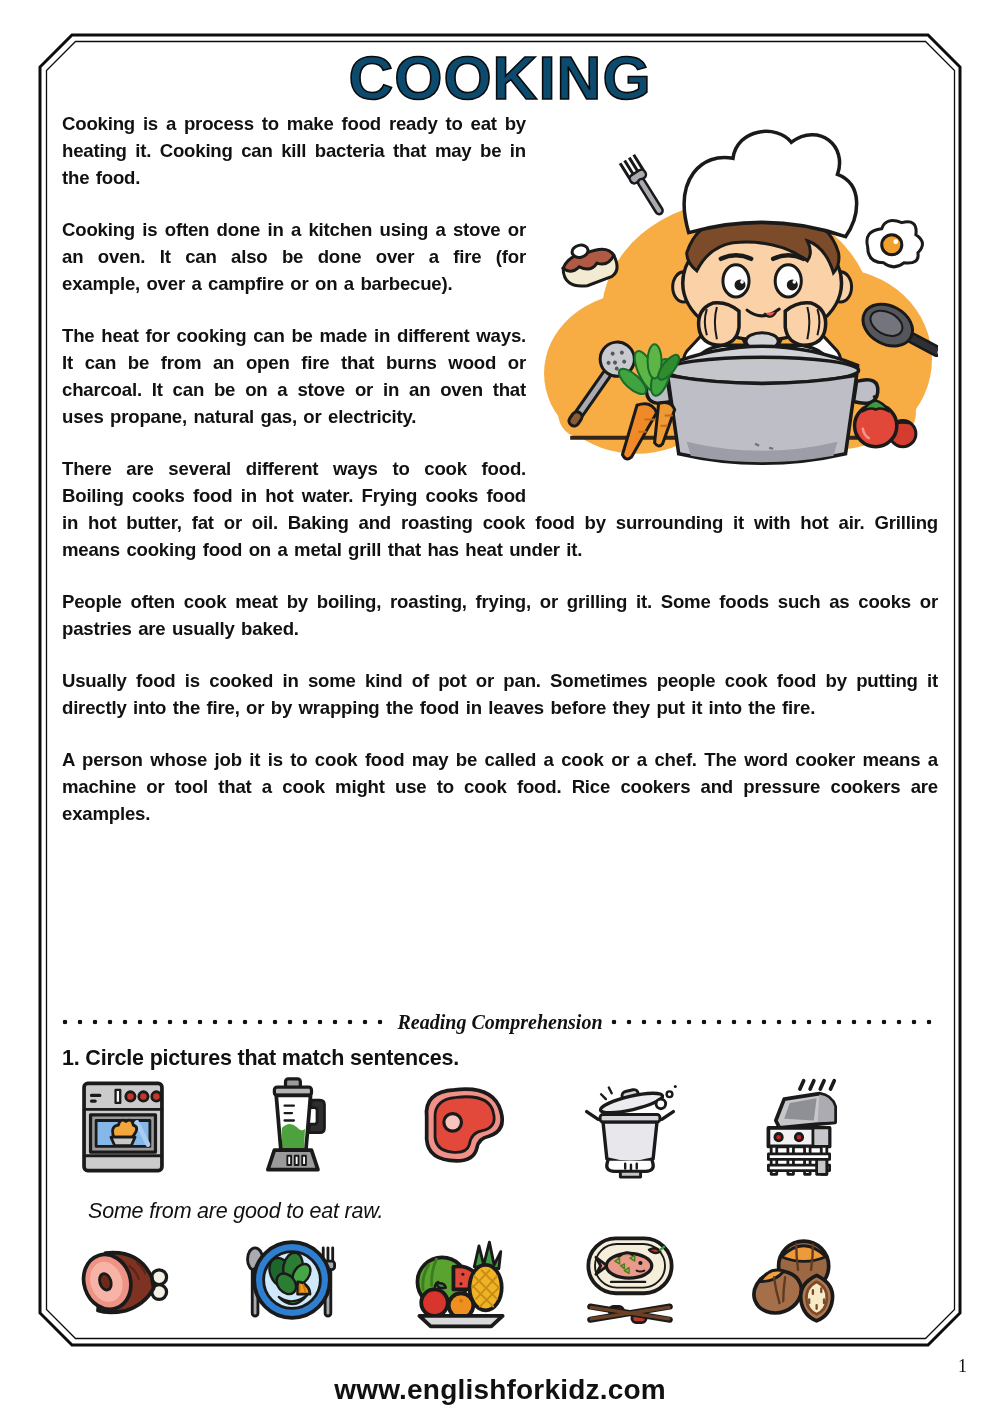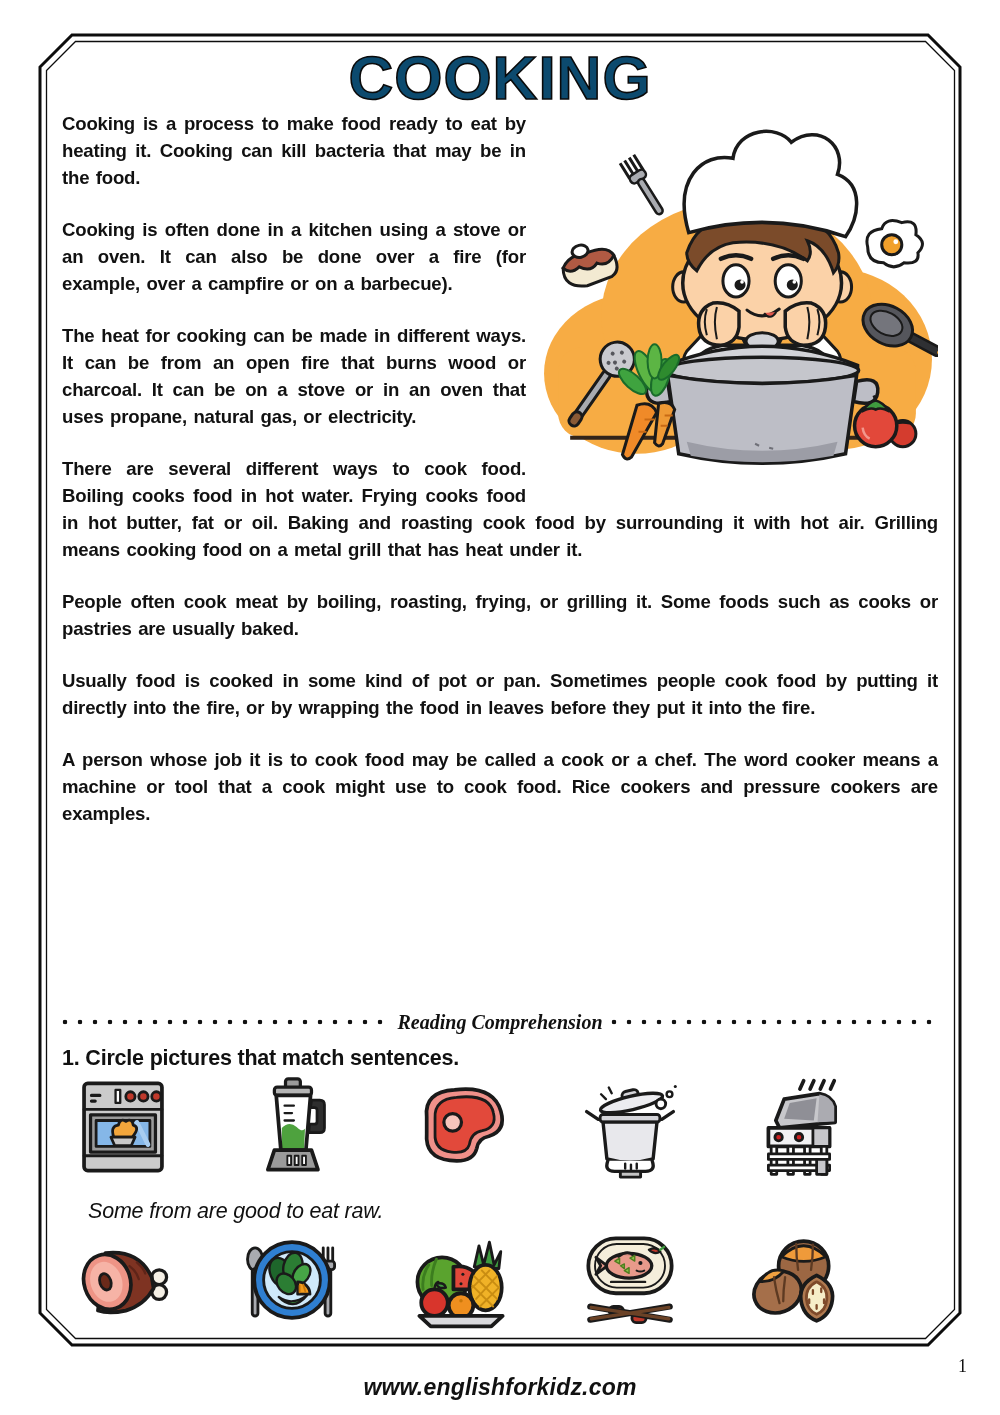--- a/index.html
+++ b/index.html
@@ -35,21 +35,21 @@
     font-size:20px;font-weight:600;white-space:nowrap;
   }
   .exercise-heading{margin:12px 0 0 0;font-size:21.5px;font-weight:bold;letter-spacing:-0.2px;}
   .sentence{margin:9px 0 0 26px;font-size:21.5px;font-style:italic;letter-spacing:-0.2px;}
   .sentence-2{margin-top:20px;}
   .icons-row{display:flex;justify-content:space-between;width:790px;margin:4px 0 0 4px;}
   .option-cell{width:114px;height:104px;display:flex;align-items:center;justify-content:center;}
   .option-cell svg{display:block;}
   .footer-site{
     position:absolute;left:0;right:0;top:1374px;text-align:center;
-    font-size:23px;font-weight:bold;letter-spacing:0.2px;font-style:italic;
+    font-size:28px;font-weight:bold;letter-spacing:0.2px;
   }
   .page-number{
     position:absolute;top:1356px;right:33px;
     font-family:"Liberation Serif", serif;font-size:18px;
   }
 </style>
 </head>
 <body>
 
 <svg class="frame-svg" viewBox="0 0 1000 1415">

